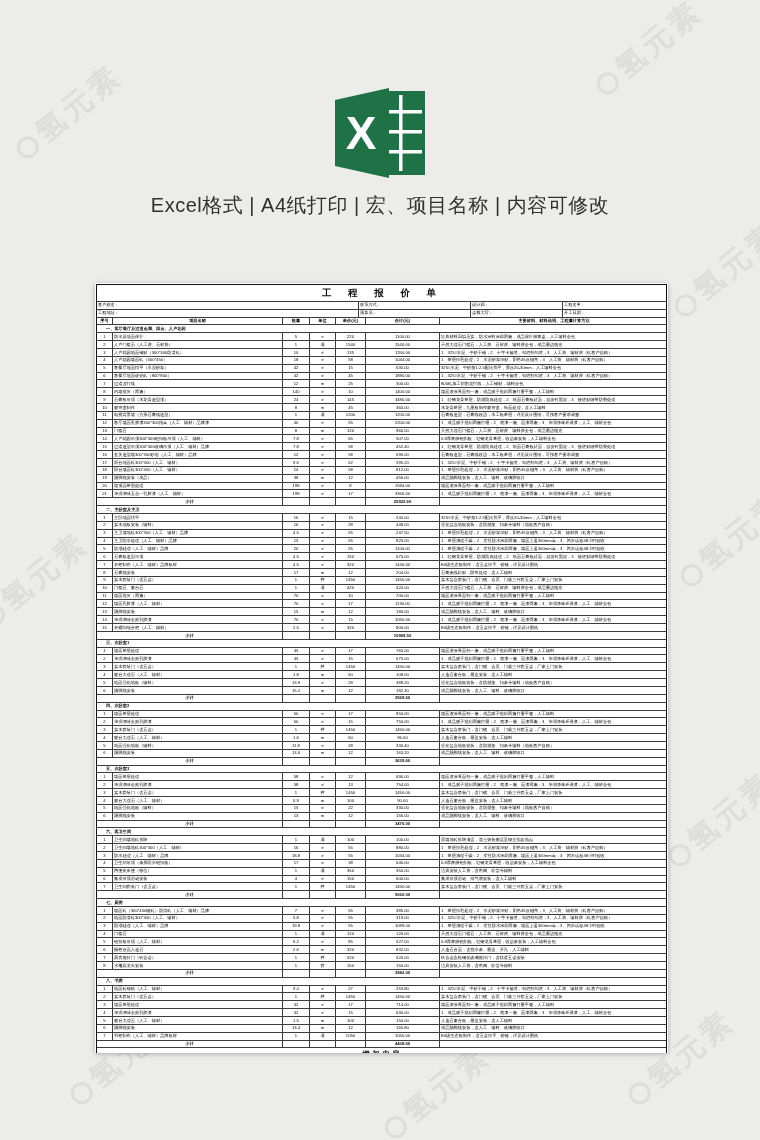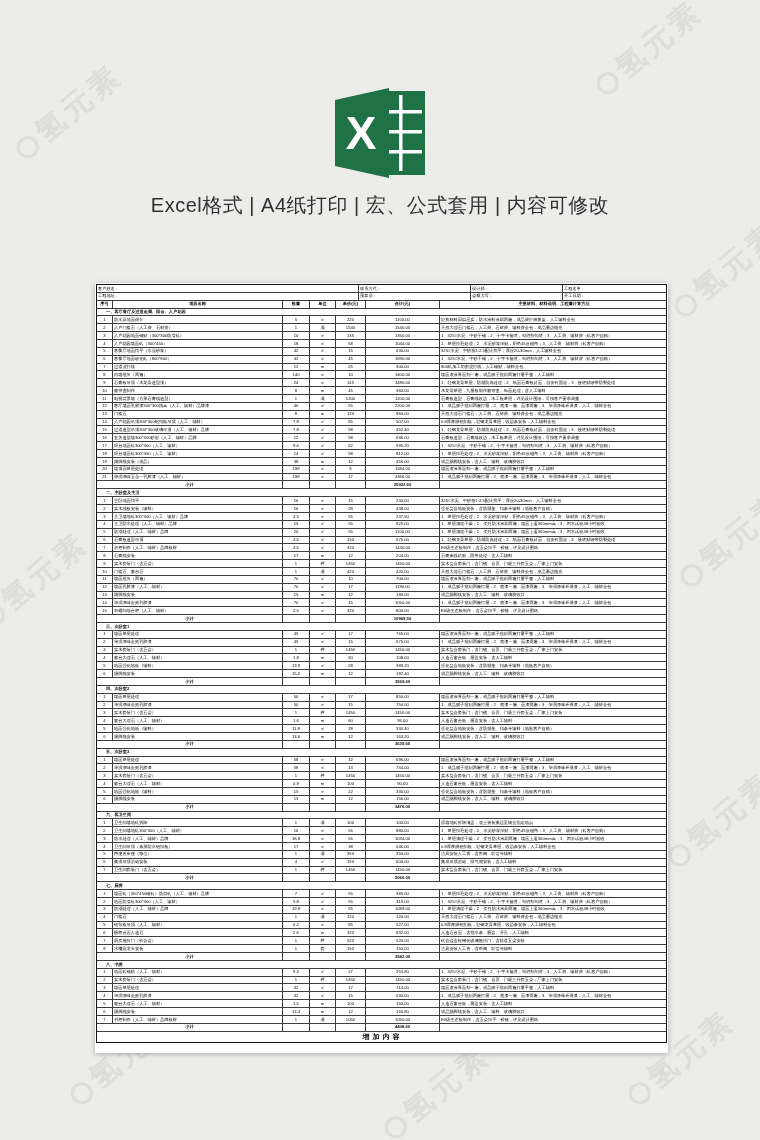--- a/index.html
+++ b/index.html
@@ -80,24 +80,27 @@
     <svg class="xl-logo" viewBox="0 0 98 94" aria-hidden="true">
       <rect x="50" y="5" width="44" height="84" fill="#1f7246"></rect>
       <rect x="68" y="9" width="3.5" height="76" fill="#ffffff"></rect>
       <rect x="53" y="24" width="38" height="3.5" fill="#ffffff"></rect>
       <rect x="53" y="44" width="38" height="3.5" fill="#ffffff"></rect>
       <rect x="53" y="64" width="38" height="3.5" fill="#ffffff"></rect>
       <polygon points="4,14 58,2 58,92 4,80" fill="#1f7246"></polygon>
       <text x="30" y="63" text-anchor="middle" font-size="46" font-weight="bold" font-family="Liberation Sans, DejaVu Sans, sans-serif" fill="#ffffff">X</text>
     </svg>
   </div>
-  <div class="page-subtitle">Excel格式 |  A4纸打印 | 宏、公式套用 | 内容可修改</div>
+  <div class="page-subtitle">Excel格式 |  A4纸打印 | 宏、项目名称 | 内容可修改</div>
 
   <div class="sheet">
     <div class="xtable" id="xtable">
+        <div class="row title-row">
+          <div class="cell ca" style="width: 571px; flex: 0 0 571px;">工 程 报 价 单</div>
+        </div>
         <div class="row ">
           <div class="cell cl" style="width: 262px; flex: 0 0 262px;">客户姓名：</div>
           <div class="cell cl" style="width: 112px; flex: 0 0 112px;">联系方式：</div>
           <div class="cell cl" style="width: 92px; flex: 0 0 92px;">设计师：</div>
           <div class="cell cl" style="width: 105px; flex: 0 0 105px;">工程名单：</div>
         </div>
         <div class="row ">
           <div class="cell cl" style="width: 262px; flex: 0 0 262px;">工程地址：</div>
           <div class="cell cl" style="width: 112px; flex: 0 0 112px;">预算员：</div>
           <div class="cell cl" style="width: 92px; flex: 0 0 92px;">金额大写：</div>

